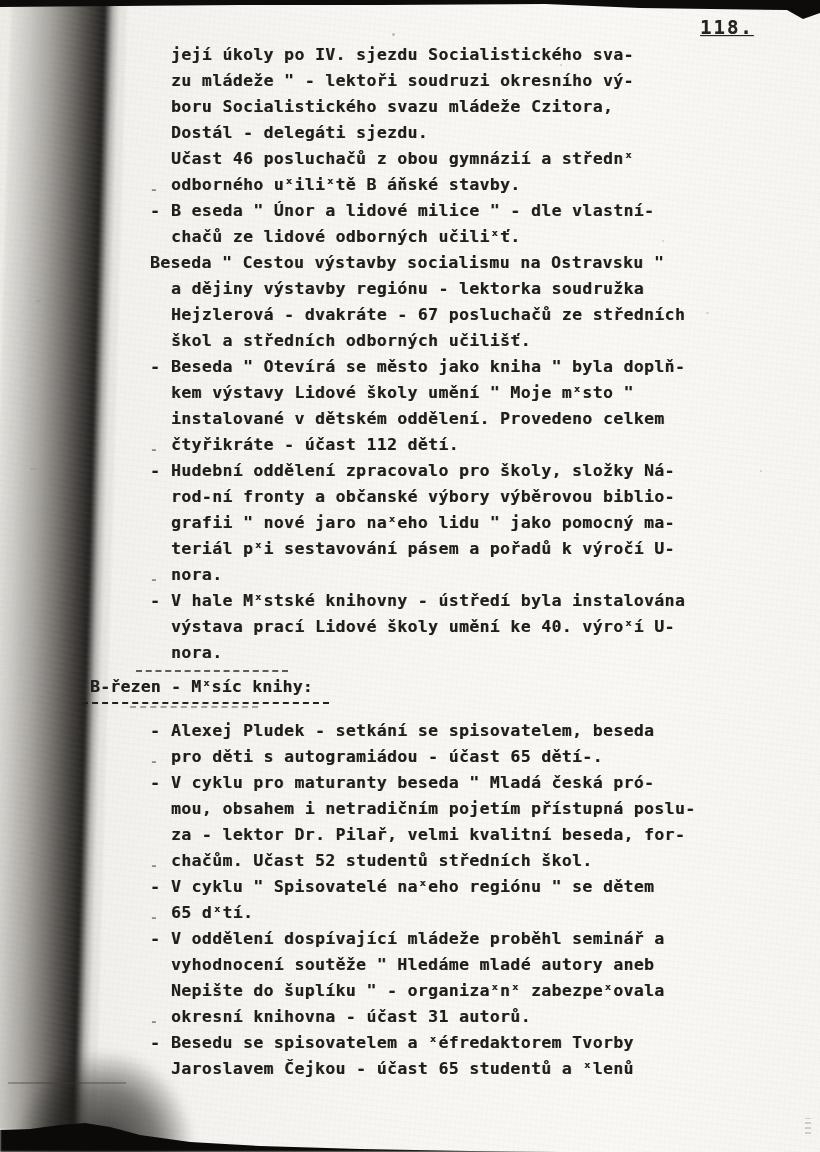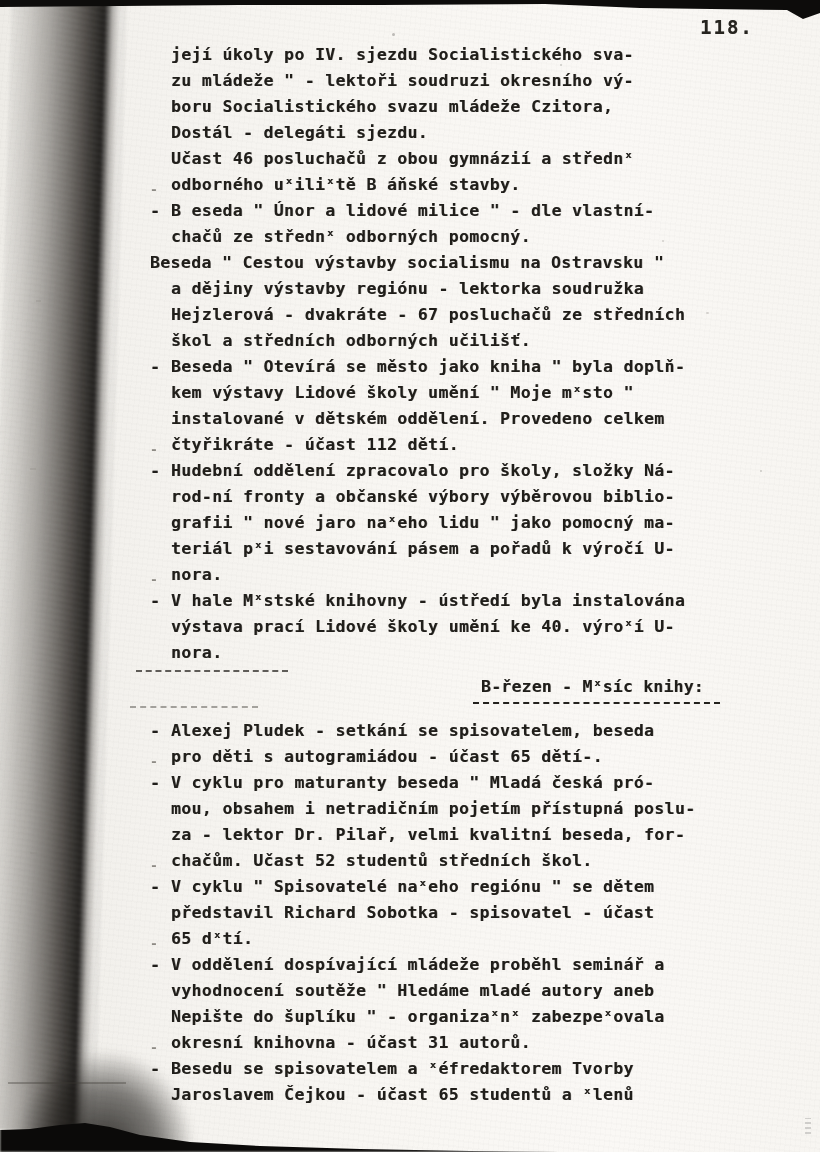--- a/index.html
+++ b/index.html
@@ -71,34 +71,34 @@
     position:absolute;inset:0;z-index:1;pointer-events:none;
     background:
       repeating-linear-gradient(7deg,rgba(0,0,0,.012) 0 2px,transparent 2px 6px),
       repeating-linear-gradient(96deg,rgba(0,0,0,.01) 0 1px,transparent 1px 5px);
   }
 
   
   .pagenum{
     position:absolute;left:700px;top:16px;z-index:7;
     font:bold 19px/22px "DejaVu Sans Mono",monospace;color:#26241f;
-    letter-spacing:2px;text-shadow:.4px .4px 0 rgba(30,28,24,.4);
+    letter-spacing:2px;text-shadow:.4px .4px 0 rgba(30,28,24,.4);text-decoration:underline;
   }
 
   
   .textblock{position:absolute;left:0;top:0;width:704px;padding-top:42px;z-index:4;}
   .ln{
     height:26px;padding-left:150px;white-space:pre;
     font:bold 16.5px/26px "DejaVu Sans Mono",monospace;
     letter-spacing:.35px;color:#201e1a;
     text-shadow:.45px .35px 0 rgba(25,23,20,.45);
   }
   .mk{display:inline-block;width:21px;}
   .mk.faint{color:#8d8a84;transform:translateY(4px);font-size:13px;text-shadow:none;}
-  .ln.h{height:44px;padding-left:64px;padding-top:8px;position:relative;text-align:right;}
+  .ln.h{height:44px;padding-left:90px;padding-top:8px;position:relative;}
   .htext{display:inline-block;position:relative;letter-spacing:.2px;}
   .htext::after{ 
     content:"";position:absolute;left:-8px;right:-16px;bottom:-4px;
     border-bottom:2.5px dashed #23211d;
   }
   .h-over{position:absolute;left:136px;top:4px;width:152px;border-top:2px dashed #3a3733;opacity:.8;}
   .h-under2{position:absolute;left:130px;top:40px;width:128px;border-top:2px dashed #55524c;opacity:.5;}
 </style>
 </head>
 <body>
@@ -126,21 +126,21 @@
   <div class="pagenum">118.</div>
 
   <div class="textblock">
       <div class="ln c"><span class="mk"></span><span>její úkoly po IV. sjezdu Socialistického sva-</span></div>
       <div class="ln c"><span class="mk"></span><span>zu mládeže " - lektoři soudruzi okresního vý-</span></div>
       <div class="ln c"><span class="mk"></span><span>boru Socialistického svazu mládeže Czitora,</span></div>
       <div class="ln c"><span class="mk"></span><span>Dostál - delegáti sjezdu.</span></div>
       <div class="ln c"><span class="mk"></span><span>Učast 46 posluchačů z obou gymnázií a střednˣ</span></div>
       <div class="ln f"><span class="mk faint">-</span><span>odborného uˣiliˣtě B áňské stavby.</span></div>
       <div class="ln b"><span class="mk">-</span><span>B eseda " Únor a lidové milice " - dle vlastní-</span></div>
-      <div class="ln c"><span class="mk"></span><span>chačů ze střednˣ odborných pomocný.</span></div>
+      <div class="ln c"><span class="mk"></span><span>chačů ze lidové odborných učiliˣť.</span></div>
       <div class="ln z"><span>Beseda " Cestou výstavby socialismu na Ostravsku "</span></div>
       <div class="ln c"><span class="mk"></span><span>a dějiny výstavby regiónu - lektorka soudružka</span></div>
       <div class="ln c"><span class="mk"></span><span>Hejzlerová - dvakráte - 67 posluchačů ze středních</span></div>
       <div class="ln c"><span class="mk"></span><span>škol a středních odborných učilišť.</span></div>
       <div class="ln b"><span class="mk">-</span><span>Beseda " Otevírá se město jako kniha " byla doplň-</span></div>
       <div class="ln c"><span class="mk"></span><span>kem výstavy Lidové školy umění " Moje mˣsto "</span></div>
       <div class="ln c"><span class="mk"></span><span>instalované v dětském oddělení. Provedeno celkem</span></div>
       <div class="ln f"><span class="mk faint">-</span><span>čtyřikráte - účast 112 dětí.</span></div>
       <div class="ln b"><span class="mk">-</span><span>Hudební oddělení zpracovalo pro školy, složky Ná-</span></div>
       <div class="ln c"><span class="mk"></span><span>rod-ní fronty a občanské výbory výběrovou biblio-</span></div>
@@ -151,21 +151,20 @@
       <div class="ln c"><span class="mk"></span><span>výstava prací Lidové školy umění ke 40. výroˣí U-</span></div>
       <div class="ln c"><span class="mk"></span><span>nora.</span></div>
       <div class="ln h"><div class="h-over"></div><span class="htext">B-řezen - Mˣsíc knihy:</span><div class="h-under2"></div></div>
       <div class="ln b"><span class="mk">-</span><span>Alexej Pludek - setkání se spisovatelem, beseda</span></div>
       <div class="ln f"><span class="mk faint">-</span><span>pro děti s autogramiádou - účast 65 dětí-.</span></div>
       <div class="ln b"><span class="mk">-</span><span>V cyklu pro maturanty beseda " Mladá česká pró-</span></div>
       <div class="ln c"><span class="mk"></span><span>mou, obsahem i netradičním pojetím přístupná poslu-</span></div>
       <div class="ln c"><span class="mk"></span><span>za - lektor Dr. Pilař, velmi kvalitní beseda, for-</span></div>
       <div class="ln f"><span class="mk faint">-</span><span>chačům. Učast 52 studentů středních škol.</span></div>
       <div class="ln b"><span class="mk">-</span><span>V cyklu " Spisovatelé naˣeho regiónu " se dětem</span></div>
-      <div class="ln c"><span class="mk"></span><span>představil Richard Sobotka - spisovatel - účast</span></div>
       <div class="ln f"><span class="mk faint">-</span><span>65 dˣtí.</span></div>
       <div class="ln b"><span class="mk">-</span><span>V oddělení dospívající mládeže proběhl seminář a</span></div>
       <div class="ln c"><span class="mk"></span><span>vyhodnocení soutěže " Hledáme mladé autory aneb</span></div>
       <div class="ln c"><span class="mk"></span><span>Nepište do šuplíku " - organizaˣnˣ zabezpeˣovala</span></div>
       <div class="ln f"><span class="mk faint">-</span><span>okresní knihovna - účast 31 autorů.</span></div>
       <div class="ln b"><span class="mk">-</span><span>Besedu se spisovatelem a ˣéfredaktorem Tvorby</span></div>
       <div class="ln c"><span class="mk"></span><span>Jaroslavem Čejkou - účast 65 studentů a ˣlenů</span></div>
     </div>
 </div>
 

